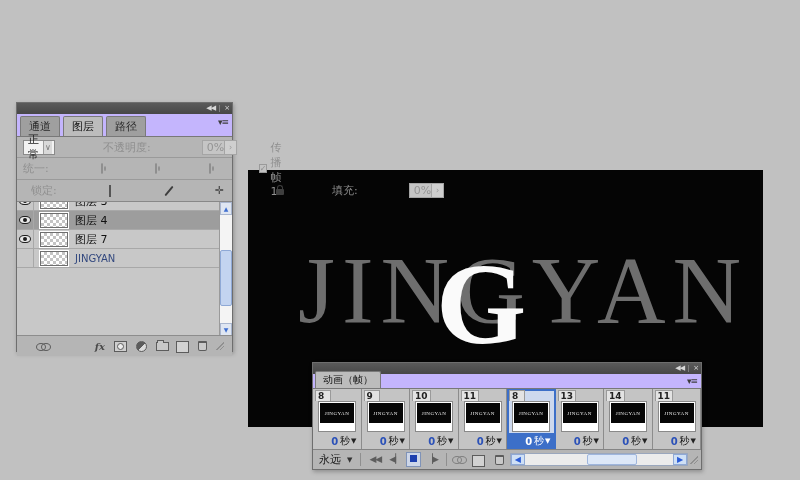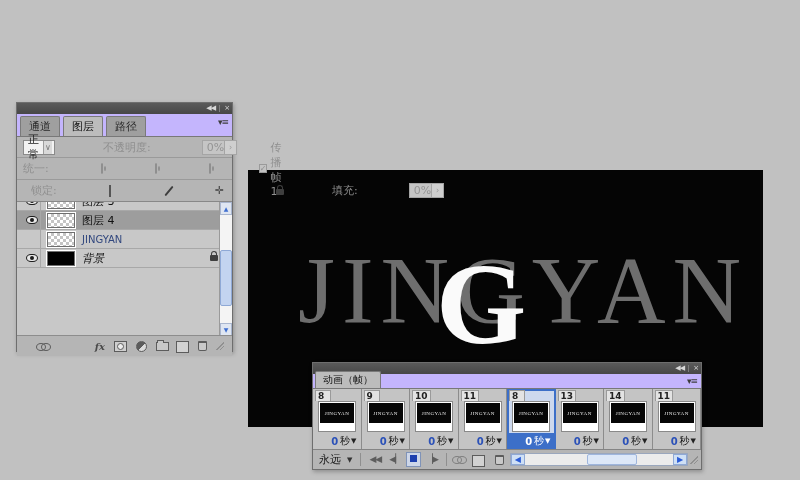--- a/index.html
+++ b/index.html
@@ -35,21 +35,21 @@
   .lk-ic { width:12px; height:12px; margin-left:4px; position:relative; }
   .lk-checker { border:1px solid #555;
     background-image:linear-gradient(45deg,#999 25%,transparent 25%,transparent 75%,#999 75%),linear-gradient(45deg,#999 25%,#ddd 25%,#ddd 75%,#999 75%);
     background-size:6px 6px; background-position:0 0,3px 3px; }
   .lk-brush::after { content:""; position:absolute; left:5px; top:0; width:2px; height:12px; background:#3f3f3f; transform:rotate(40deg); border-radius:1px; }
   .lk-move { color:#3f3f3f; font-weight:bold; font-size:11px; line-height:12px; text-align:center; }
   .lock-glyph { display:inline-block; width:8px; height:6px; background:#3f3f3f; border-radius:1px; position:relative; }
   .lock-glyph::before { content:""; position:absolute; top:-4px; left:1px; width:4px; height:4px; border:1.5px solid #3f3f3f; border-bottom:none; border-radius:3px 3px 0 0; }
 
   #layers-list { position:relative; height:134px; background:#c8c8c8; overflow:hidden; border-bottom:1px solid #8d8d8d; }
-  .layer-row { height:19px; display:flex; align-items:center; border-bottom:1px solid #a8a8a8; padding-right:14px; cursor:pointer;padding-left:7px; }
+  .layer-row { height:19px; display:flex; align-items:center; border-bottom:1px solid #a8a8a8; padding-right:14px; cursor:pointer; }
   .layer-row.selected { background:#9d9d9d; }
   .layer-row.partial { height:9px; overflow:hidden; }
   .layer-row.partial .row-inner { margin-top:-10px; }
   .row-inner { display:flex; align-items:center; height:19px; width:100%; }
   .eye-cell { width:17px; height:19px; border-right:1px solid #a8a8a8; display:flex; align-items:center; justify-content:center; cursor:pointer; }
   .eye { display:inline-block; width:12px; height:8px; border:1px solid #1c1c1c; border-radius:50% / 60%; background:#e8e8e8; position:relative; }
   .eye::after { content:""; position:absolute; left:3px; top:1px; width:4px; height:4px; border-radius:50%; background:#1c1c1c; }
   .lthumb { width:28px; height:15px; border:1px solid #6f6f6f; outline:1px solid #fff; margin:0 7px 0 6px; background:#fff;
     background-image:linear-gradient(45deg,#c4c4c4 25%,transparent 25%,transparent 75%,#c4c4c4 75%),linear-gradient(45deg,#c4c4c4 25%,#fff 25%,#fff 75%,#c4c4c4 75%);
     background-size:6px 6px; background-position:0 0,3px 3px; cursor:pointer; }
@@ -186,33 +186,32 @@
         <div class="row-inner">
           <div class="eye-cell">
               <span class="eye"></span>
             </div>
           <div class="lthumb"></div>
           <span class="lname">图层 4</span>
         </div>
       </div>
       <div class="layer-row">
         <div class="row-inner">
+          <div class="eye-cell">
+              <span class="eye"></span>
+            </div>
+          <div class="lthumb"></div>
+          <span class="lname">图层 7</span>
+        </div>
+      </div>
+      <div class="layer-row">
+        <div class="row-inner">
           <div class="eye-cell"></div>
           <div class="lthumb"></div>
           <span class="lname jing">JINGYAN</span>
-        </div>
-      </div>
-      <div class="layer-row">
-        <div class="row-inner">
-          <div class="eye-cell">
-              <span class="eye"></span>
-            </div>
-          <div class="lthumb black"></div>
-          <span class="lname bg">背景</span>
-          <span class="row-lock lock-glyph"></span>
         </div>
       </div>
       <div id="layers-scroll">
         <div class="sc-btn">▲</div>
         <div class="sc-track">
             <div class="sc-thumb"></div>
           </div>
         <div class="sc-btn">▼</div>
       </div>
     </div>

